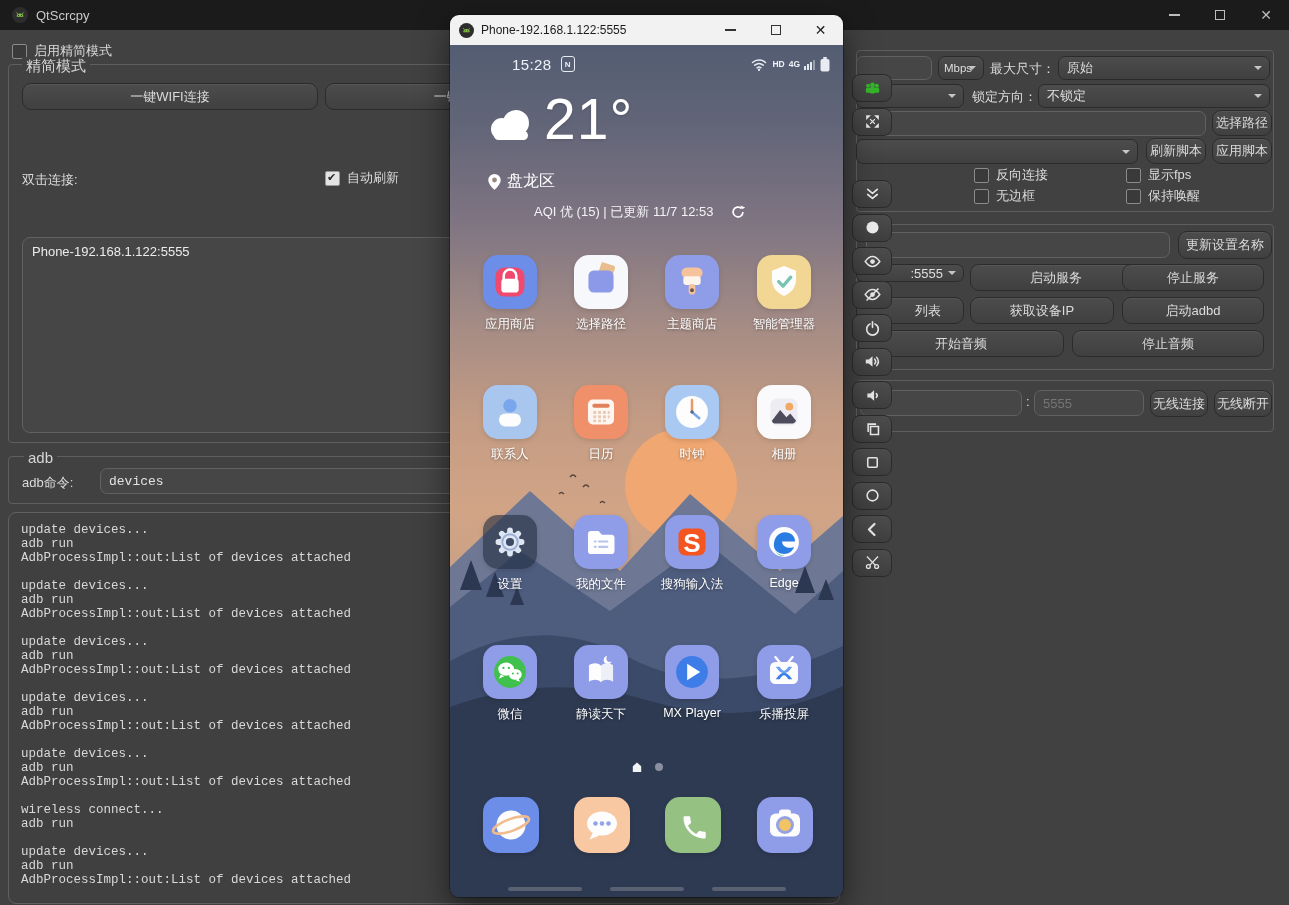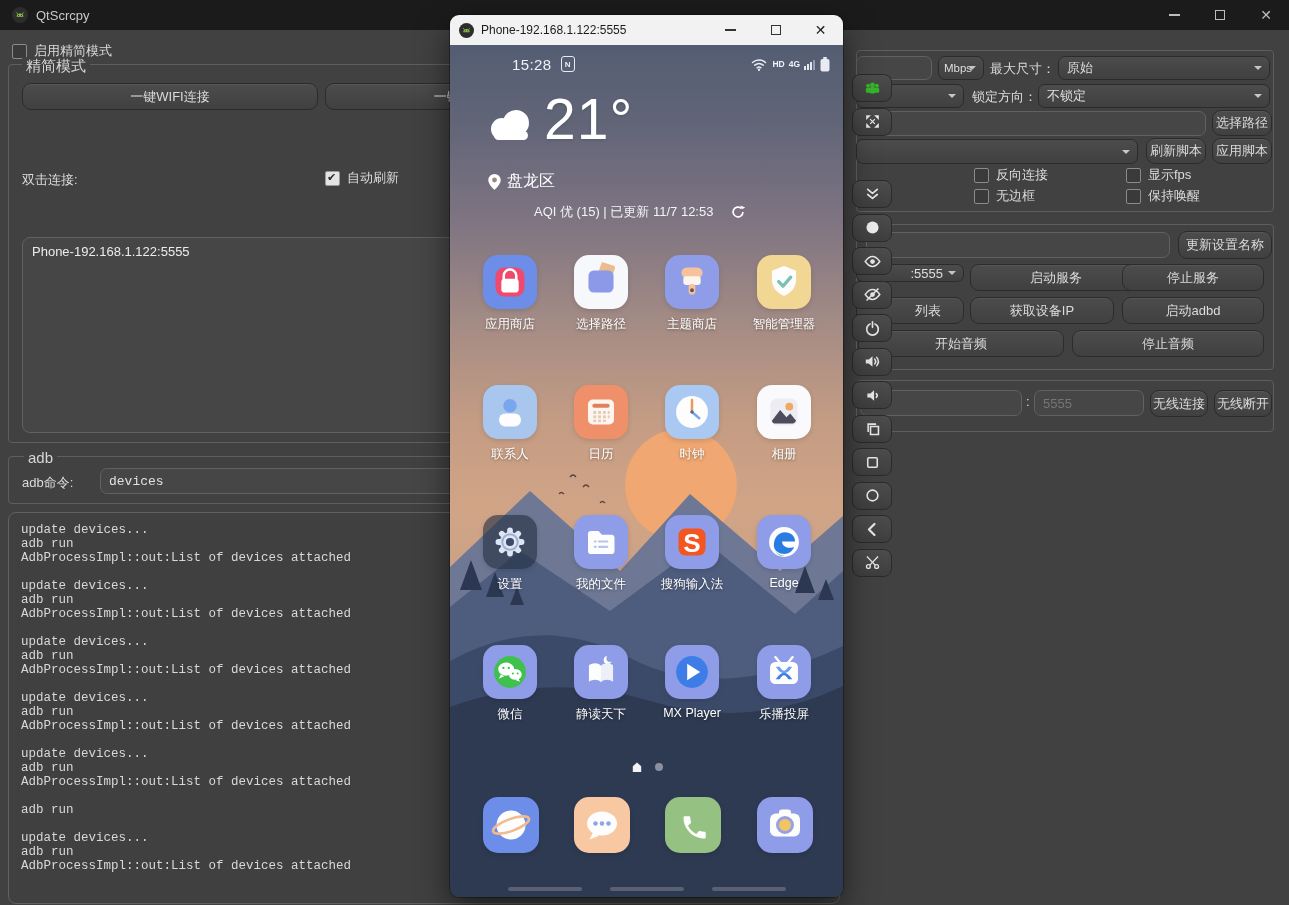--- a/index.html
+++ b/index.html
@@ -151,20 +151,21 @@
     <div class="log-line">AdbProcessImpl::out:List of devices attached</div>
     <div class="log-line">&nbsp;</div>
     <div class="log-line">update devices...</div>
     <div class="log-line">adb run</div>
     <div class="log-line">AdbProcessImpl::out:List of devices attached</div>
     <div class="log-line">&nbsp;</div>
     <div class="log-line">update devices...</div>
     <div class="log-line">adb run</div>
     <div class="log-line">AdbProcessImpl::out:List of devices attached</div>
     <div class="log-line">&nbsp;</div>
+    <div class="log-line">wireless connect...</div>
     <div class="log-line">adb run</div>
     <div class="log-line">&nbsp;</div>
     <div class="log-line">update devices...</div>
     <div class="log-line">adb run</div>
     <div class="log-line">AdbProcessImpl::out:List of devices attached</div>
   </div>
 
 <div class="grp" style="left:856px;top:50px;width:418px;height:162px;"></div>
 
 <input class="inp" style="left: 856px; top: 56px; width: 76px; height: 24px;">

